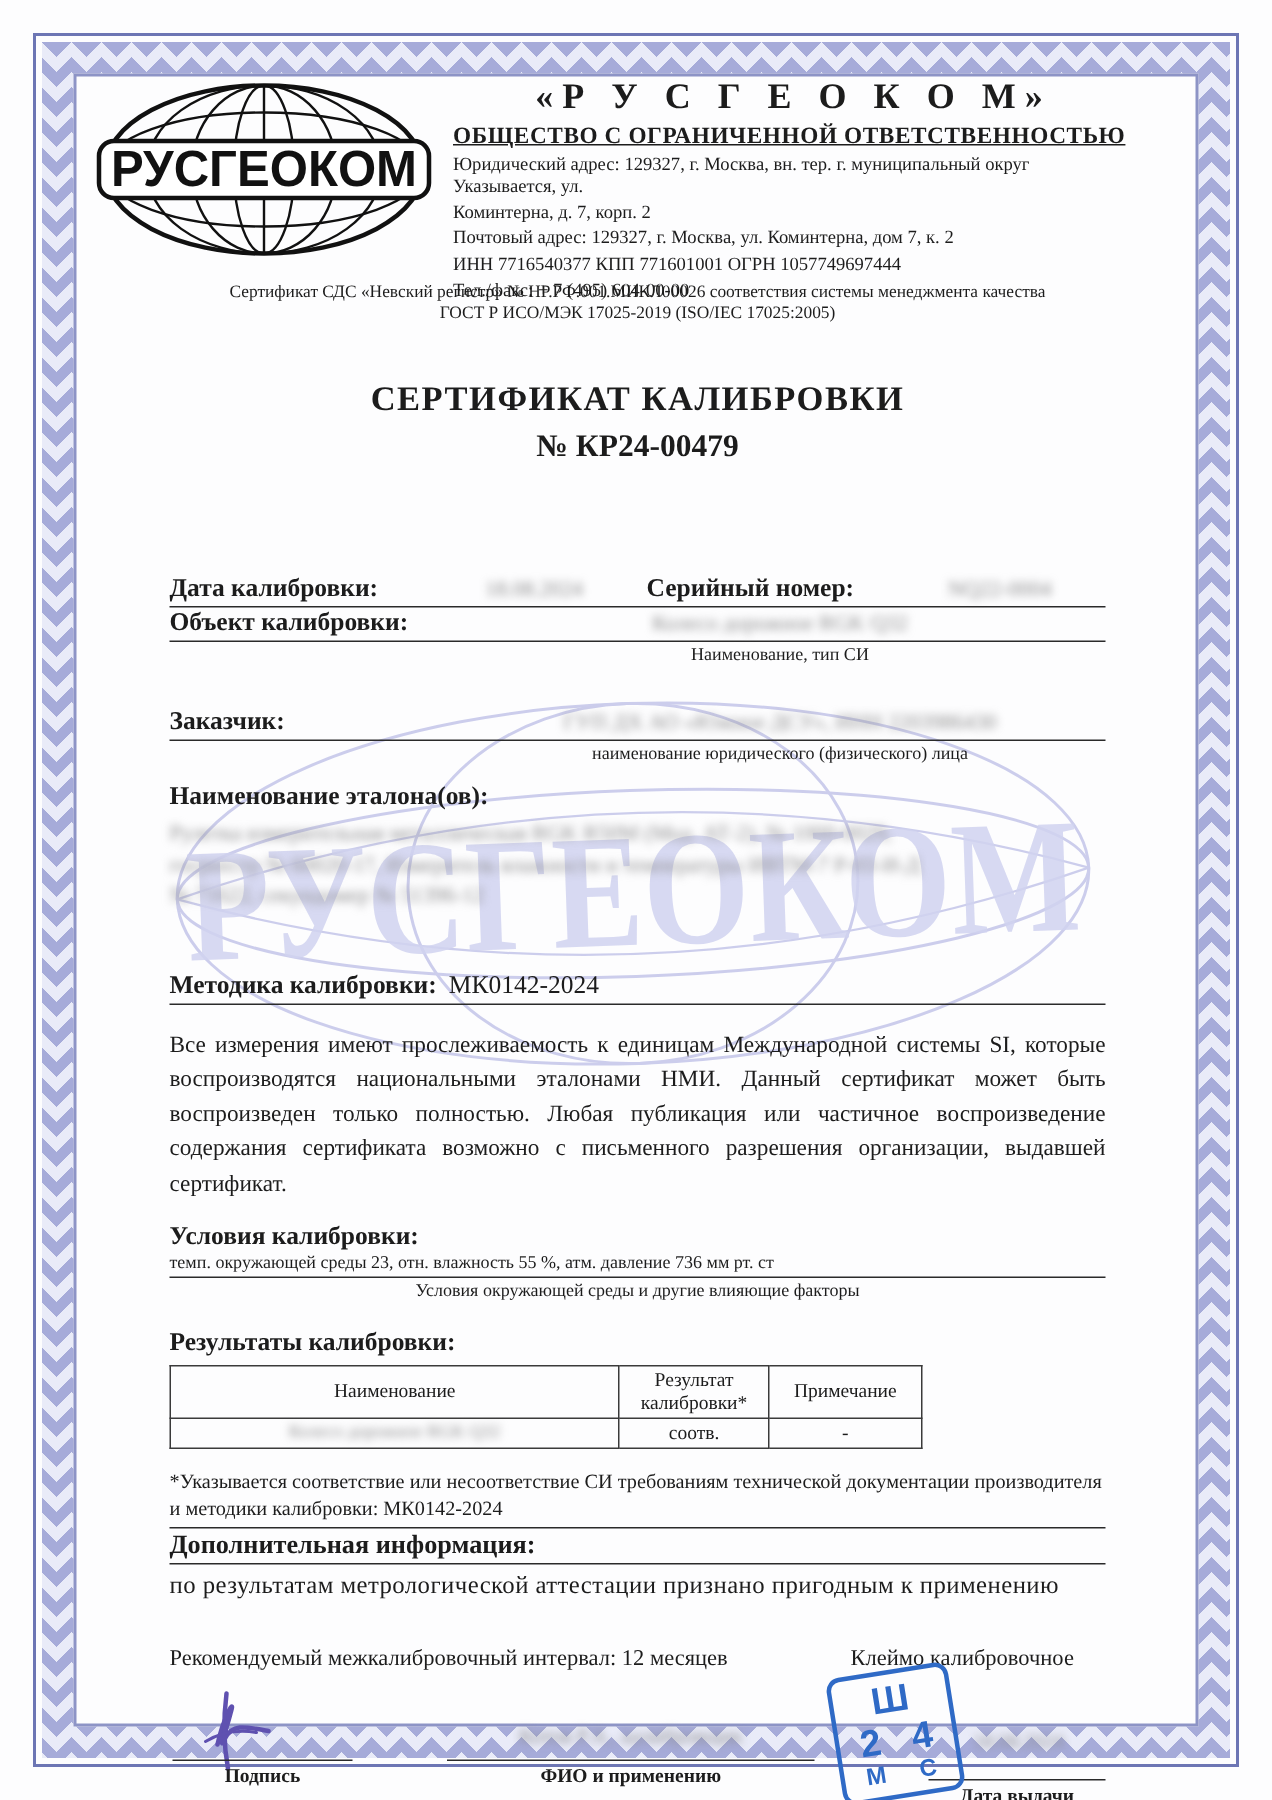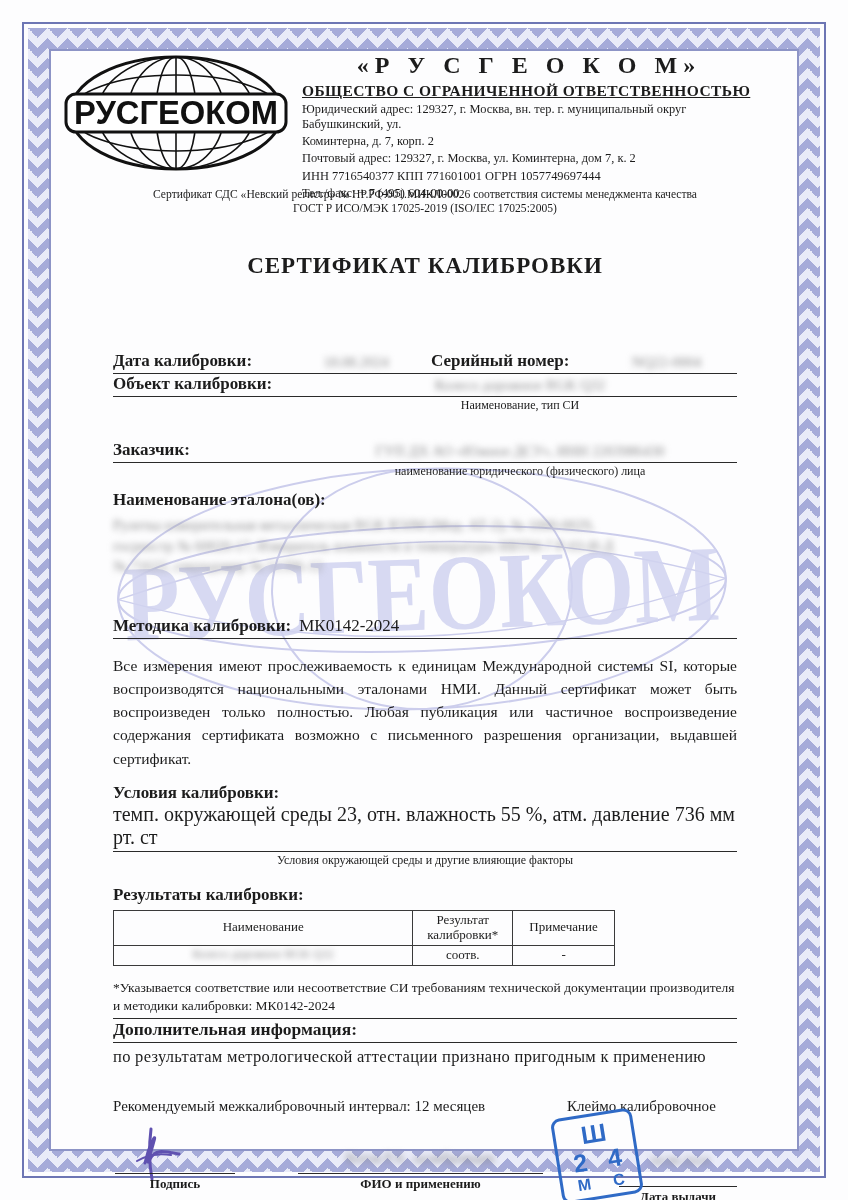--- a/index.html
+++ b/index.html
@@ -44,21 +44,21 @@
   .row-b .v1{flex:1;text-align:center;}
   .cust{margin-top:27px;}
   .etalon-lbl{margin-top:11px;}
   .etalon-lines{margin-top:5px;font-size:14.5px;line-height:1.42;}
   .etalon-lines span{display:block;}
   .etalon-lines span:nth-child(3){width:38%;}
   .method{margin-top:39px;text-align:center;}
   .method .val2{font-size:17px;margin-left:8px;}
   .para{margin-top:15px;font-size:15.5px;line-height:1.5;text-align:justify;}
   .cond-lbl{margin-top:13px;}
-  .cond-val{font-size:20px;border-bottom:1.5px solid #2a2a2a;padding-bottom:2px;}
+  .cond-val{font-size:12px;border-bottom:1.5px solid #2a2a2a;padding-bottom:2px;}
   .res-lbl{margin-top:17px;}
   table.res{border-collapse:collapse;margin-top:5px;width:502px;}
   table.res th,table.res td{border:1.2px solid #3a3a3a;font-weight:normal;
       font-size:13px;text-align:center;padding:2px 4px;line-height:1.15;}
   table.res .c1{width:276px;} table.res .c2{width:86px;} table.res .c3{width:88px;}
   .footnote{margin-top:13px;font-size:13.5px;line-height:1.35;border-bottom:1.5px solid #2a2a2a;padding-bottom:3px;}
   .addinfo-lbl{font-size:17.5px;font-weight:bold;border-bottom:1.5px solid #2a2a2a;padding-bottom:2px;}
   .addinfo-val{margin-top:4px;font-size:16.5px;letter-spacing:.3px;}
   .foot-row{margin-top:31px;display:flex;font-size:15px;}
   .foot-row .stamp-cap{margin-left:auto;width:170px;}
@@ -114,34 +114,35 @@
           <ellipse cx="112" cy="61" rx="106" ry="18"></ellipse>
           <line x1="112" y1="5" x2="112" y2="117"></line>
         </g>
         <rect x="2" y="42" width="220" height="38" fill="#fff" stroke="#111" stroke-width="3" rx="10"></rect>
         <text x="112" y="72" text-anchor="middle" font-family="Liberation Sans, sans-serif" font-weight="bold" font-size="34" fill="#111" textLength="204" lengthAdjust="spacingAndGlyphs">РУСГЕОКОМ</text>
       </svg>
     </div>
     <div class="head-text">
       <div class="company-name">«Р У С Г Е О К О М»</div>
       <div class="company-type">ОБЩЕСТВО С ОГРАНИЧЕННОЙ ОТВЕТСТВЕННОСТЬЮ</div>
-      <div class="addr">Юридический адрес: 129327, г. Москва, вн. тер. г. муниципальный округ Бабушкинский, ул.</div>
+      <div class="addr">Юридический адрес: 129327, г. Москва, вн. тер. г. муниципальный округ Указывается, ул.</div>
       <div class="addr">Коминтерна, д. 7, корп. 2</div>
       <div class="addr">Почтовый адрес: 129327, г. Москва, ул. Коминтерна, дом 7, к. 2</div>
       <div class="addr">ИНН 7716540377 КПП 771601001 ОГРН 1057749697444</div>
       <div class="addr">Тел./факс: + 7 (495) 604-00-00</div>
     </div>
   </div>
 
   <div class="main">
 
     <div class="cert-line">Сертификат СДС «Невский регистр» № НР.РФ.001.МИКЛ00026 соответствия системы менеджмента качества</div>
     <div class="cert-line">ГОСТ Р ИСО/МЭК 17025-2019 (ISO/IEC 17025:2005)</div>
 
     <div class="title">СЕРТИФИКАТ КАЛИБРОВКИ</div>
+    <div class="title-num">№ КР24-00479</div>
 
     <div class="rule-row row-a">
       <span class="lbl l1">Дата калибровки:</span>
       <span class="val v1 redacted">18.08.2024</span>
       <span class="lbl l2">Серийный номер:</span>
       <span class="val v2 redacted">NQ22-0004</span>
     </div>
 
     <div class="rule-row row-b">
       <span class="lbl l1">Объект калибровки:</span>

